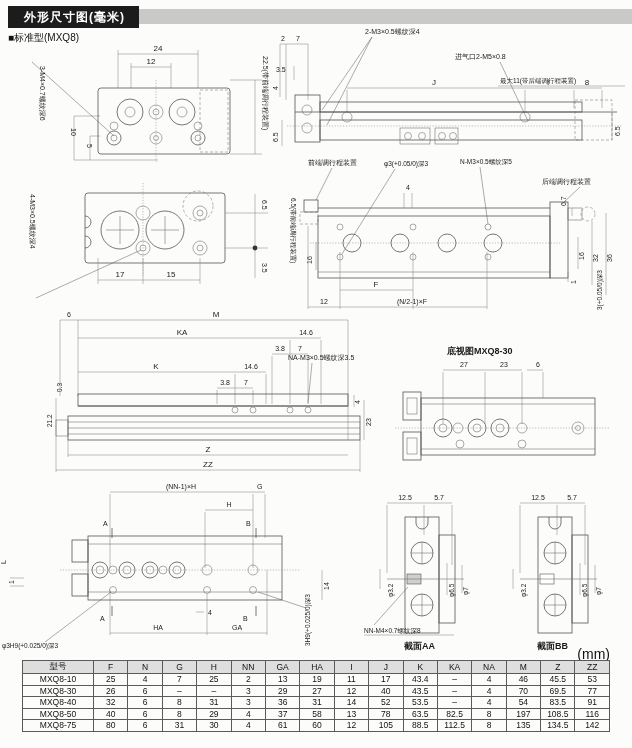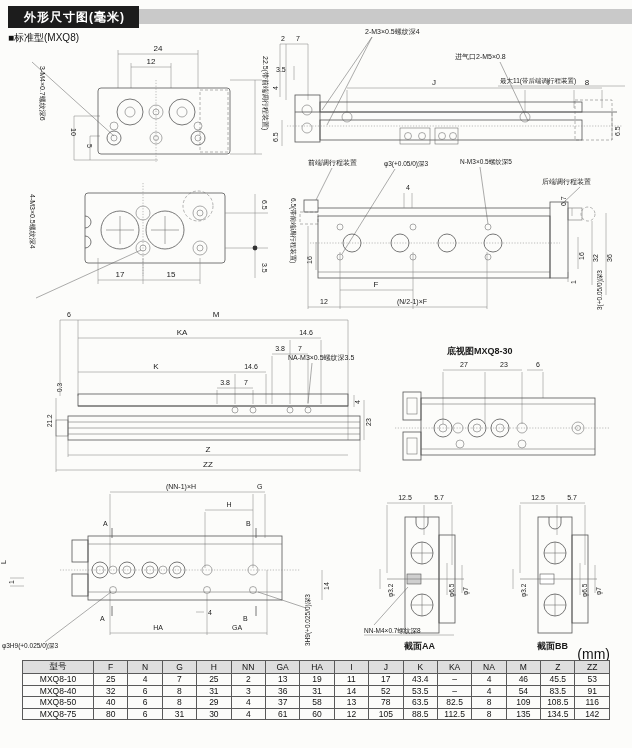--- a/index.html
+++ b/index.html
@@ -501,20 +501,38 @@
           <td>11</td>
           <td>17</td>
           <td>43.4</td>
           <td>–</td>
           <td>4</td>
           <td>46</td>
           <td>45.5</td>
           <td>53</td>
         </tr>
         <tr>
+          <td>MXQ8-30</td>
+          <td>26</td>
+          <td>6</td>
+          <td>–</td>
+          <td>–</td>
+          <td>3</td>
+          <td>29</td>
+          <td>27</td>
+          <td>12</td>
+          <td>40</td>
+          <td>43.5</td>
+          <td>–</td>
+          <td>4</td>
+          <td>70</td>
+          <td>69.5</td>
+          <td>77</td>
+        </tr>
+        <tr>
           <td>MXQ8-40</td>
           <td>32</td>
           <td>6</td>
           <td>8</td>
           <td>31</td>
           <td>3</td>
           <td>36</td>
           <td>31</td>
           <td>14</td>
           <td>52</td>
@@ -532,21 +550,21 @@
           <td>8</td>
           <td>29</td>
           <td>4</td>
           <td>37</td>
           <td>58</td>
           <td>13</td>
           <td>78</td>
           <td>63.5</td>
           <td>82.5</td>
           <td>8</td>
-          <td>109</td>
+          <td>197</td>
           <td>108.5</td>
           <td>116</td>
         </tr>
         <tr>
           <td>MXQ8-75</td>
           <td>80</td>
           <td>6</td>
           <td>31</td>
           <td>30</td>
           <td>4</td>

